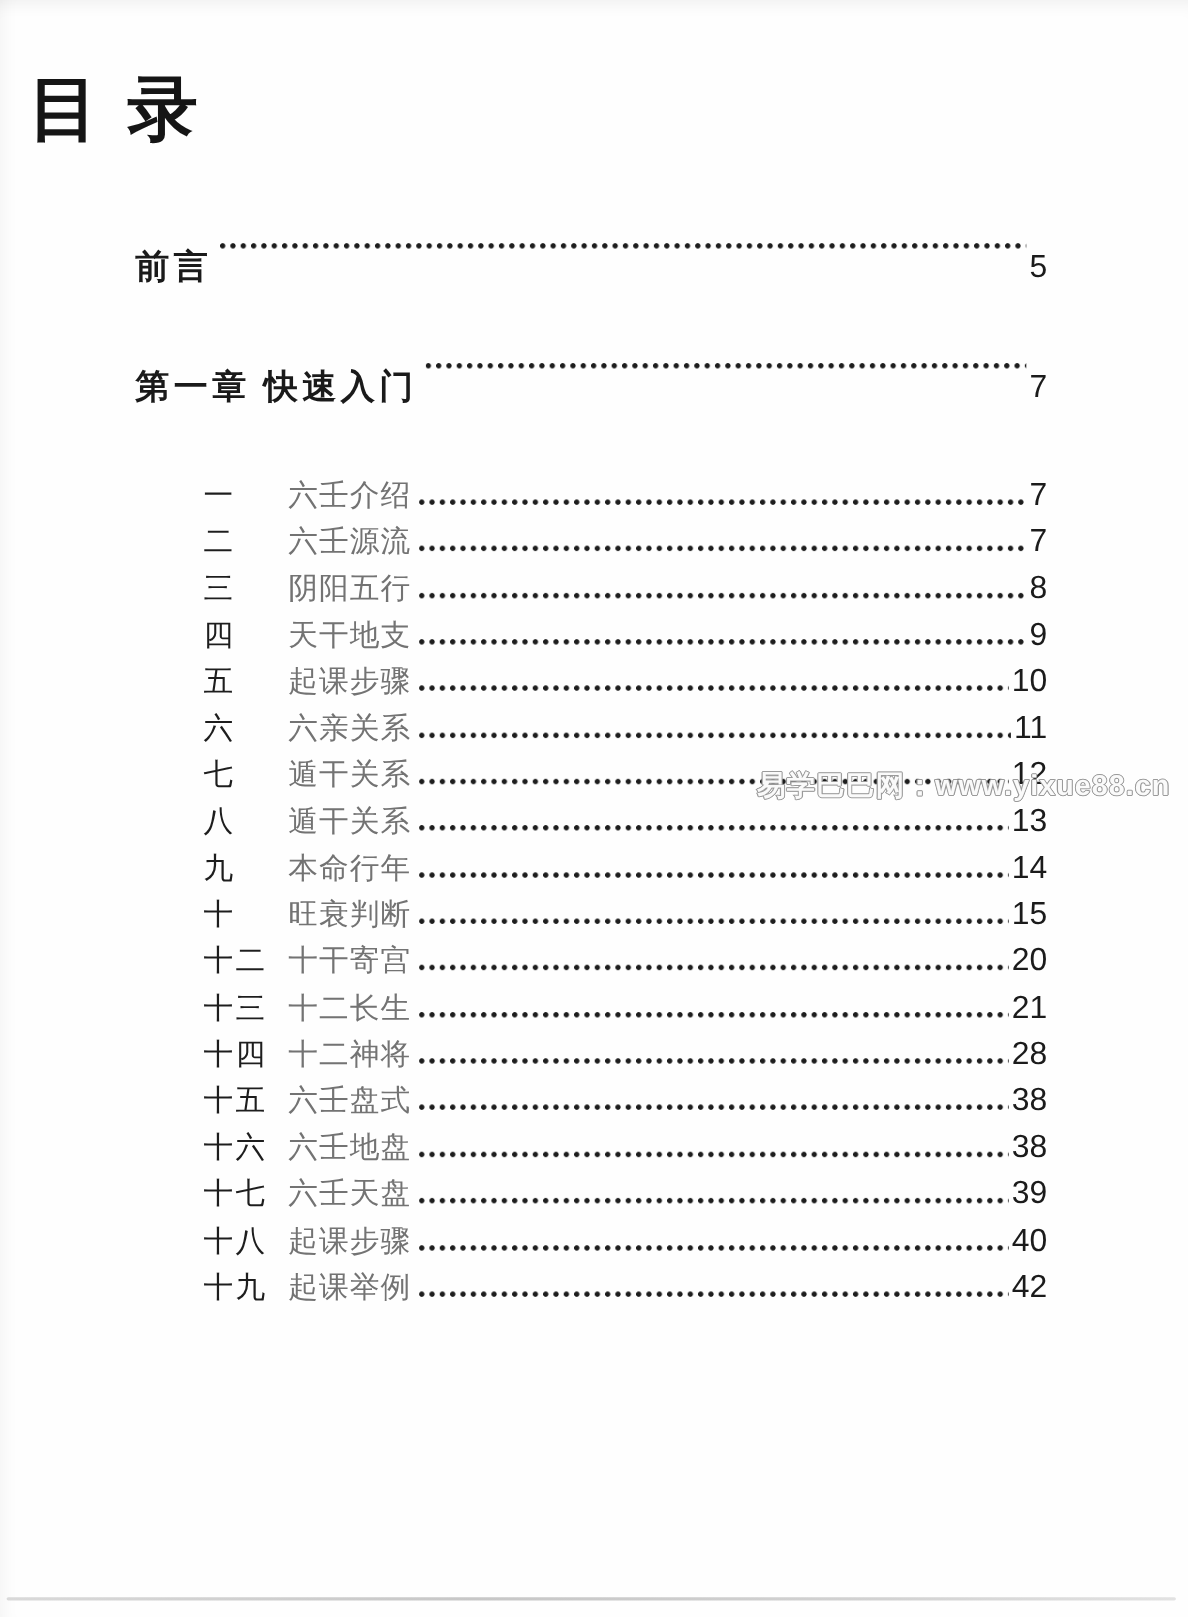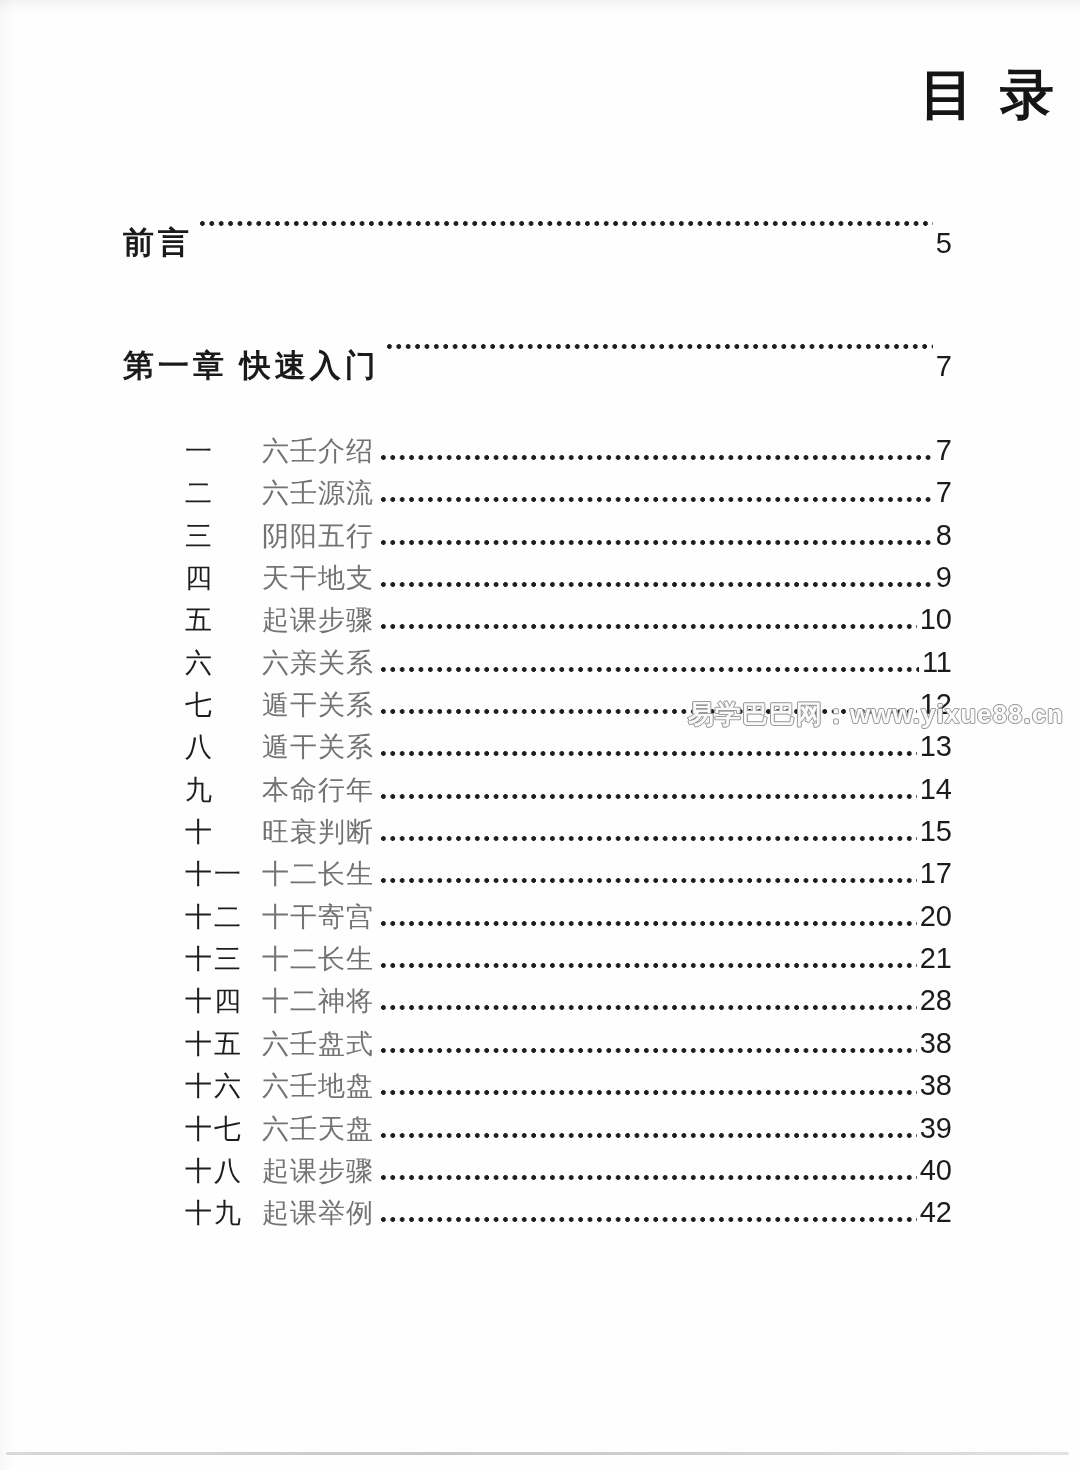--- a/index.html
+++ b/index.html
@@ -10,39 +10,39 @@
     background: #fefefe;
     overflow: hidden;
     font-family: "Liberation Serif", "DejaVu Serif", serif;
     color: #1c1c1e;
     box-shadow: inset 0 16px 16px -14px rgba(0,0,0,0.07),
                 inset 16px 0 16px -14px rgba(0,0,0,0.05);
   }
   .title {
     position: absolute;
     top: 68px; left: 0; right: 0;
-    text-align: right;
-    font-size: 54px;
+    text-align: left;
+    font-size: 64px;
     font-weight: 700;
     letter-spacing: 26px;
     padding-left: 26px;
     line-height: 1.0;
     color: #151515;
   }
   .lead-row {
     position: absolute;
     left: 123px;
     width: 829px;
     height: 44px;
     display: flex;
     align-items: flex-start;
   }
   .lead-row > * { line-height: 44px; }
   .preface-row { top: 221px; }
-  .chapter-row { top: 344px; }
+  .chapter-row { top: 330px; }
   .lead-label {
     font-size: 31px;
     font-weight: 700;
     letter-spacing: 4px;
     white-space: nowrap;
     color: #1a1a1a;
   }
   .leader {
     flex: 1 1 auto;
     align-self: baseline;
@@ -186,26 +186,20 @@
         <span class="leader"></span>
         <span class="pagenum">14</span>
       </div>
       <div class="toc-row">
         <span class="num">十</span>
         <span class="item-title">旺衰判断</span>
         <span class="leader"></span>
         <span class="pagenum">15</span>
       </div>
       <div class="toc-row">
-        <span class="num">十一</span>
-        <span class="item-title">十二长生</span>
-        <span class="leader"></span>
-        <span class="pagenum">17</span>
-      </div>
-      <div class="toc-row">
         <span class="num">十二</span>
         <span class="item-title">十干寄宫</span>
         <span class="leader"></span>
         <span class="pagenum">20</span>
       </div>
       <div class="toc-row">
         <span class="num">十三</span>
         <span class="item-title">十二长生</span>
         <span class="leader"></span>
         <span class="pagenum">21</span>

